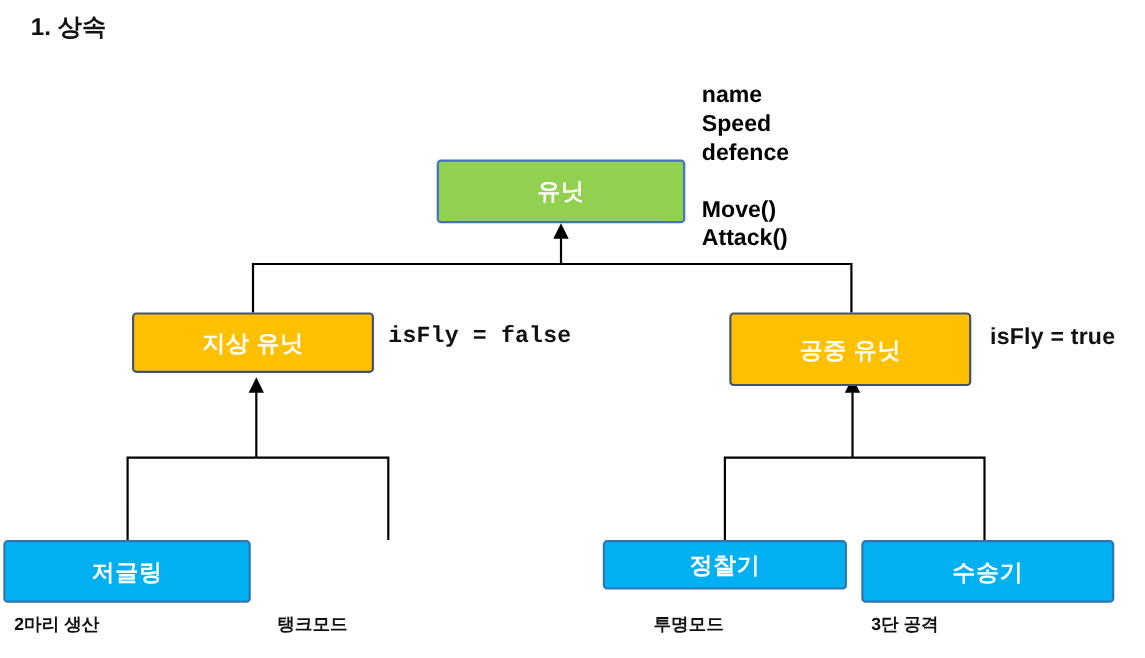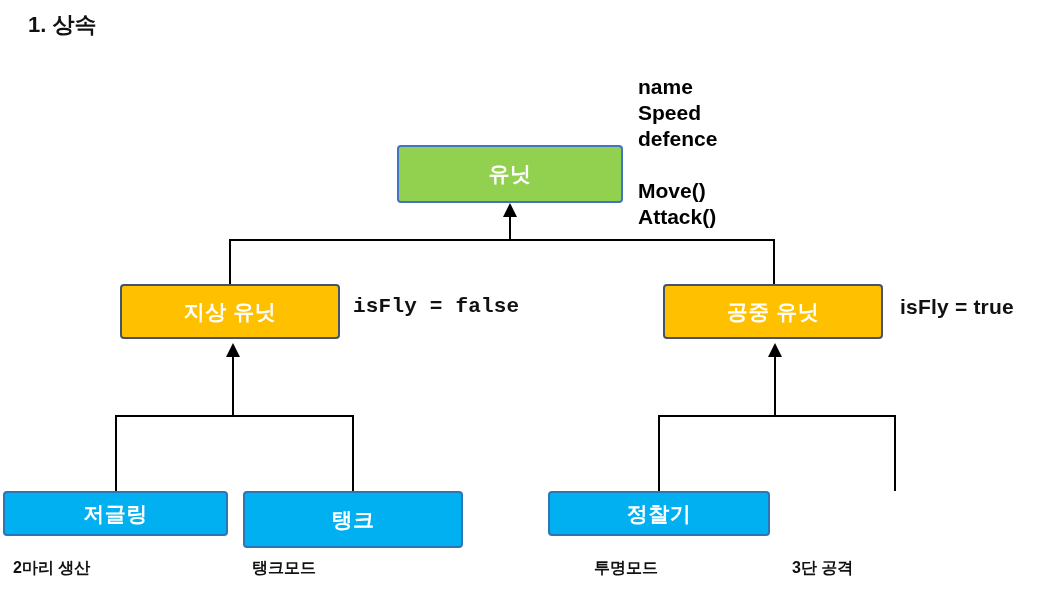--- a/index.html
+++ b/index.html
@@ -48,26 +48,26 @@
   .node-green {
     left: 397px; top: 145px; width: 226px; height: 58px;
     background: var(--green-fill, #92D050);
     border: 2px solid var(--green-border, #4472C4);
   }
   .node-orange {
     background: var(--orange-fill, #FFC000);
     border: 2px solid var(--orange-border, #44546A);
   }
   .node-orange.ground { left: 120px; top: 284px; width: 220px; height: 55px; }
-  .node-orange.air    { left: 663px; top: 284px; width: 220px; height: 55px; }
+  .node-orange.air    { left: 663px; top: 284px; width: 220px; height: 67px; }
   .node-blue {
     background: var(--blue-fill, #00B0F0);
     border: 2px solid var(--blue-border, #2E75B6);
   }
-  .node-blue.leaf1 { left: 3px;   top: 491px; width: 225px; height: 45px; }
+  .node-blue.leaf1 { left: 3px;   top: 491px; width: 225px; height: 57px; }
   .node-blue.leaf2 { left: 243px; top: 491px; width: 220px; height: 57px; }
   .node-blue.leaf3 { left: 548px; top: 491px; width: 222px; height: 45px; }
   .node-blue.leaf4 { left: 783px; top: 491px; width: 230px; height: 57px; }
   .attrs-block {
     position: absolute;
     left: 638px;
     top: 74px;
     font-size: 21px;
     font-weight: bold;
     color: #000000;
@@ -142,25 +142,25 @@
   <div class="annotation anno-isfly-false">isFly = false</div>
 
   <div class="node node-orange air">
     <span>공중 유닛</span>
   </div>
   <div class="annotation anno-isfly-true">isFly = true</div>
 
   <div class="node node-blue leaf1">
     <span>저글링</span>
   </div>
-  <div class="node node-blue leaf2">
-    <span>탱크</span>
-  </div>
   <div class="node node-blue leaf3">
     <span>정찰기</span>
+  </div>
+  <div class="node node-blue leaf4">
+    <span>수송기</span>
   </div>
 
   <div class="caption cap1">2마리 생산</div>
   <div class="caption cap2">탱크모드</div>
   <div class="caption cap3">투명모드</div>
   <div class="caption cap4">3단 공격</div>
 
 </div>
 
 </body></html>

